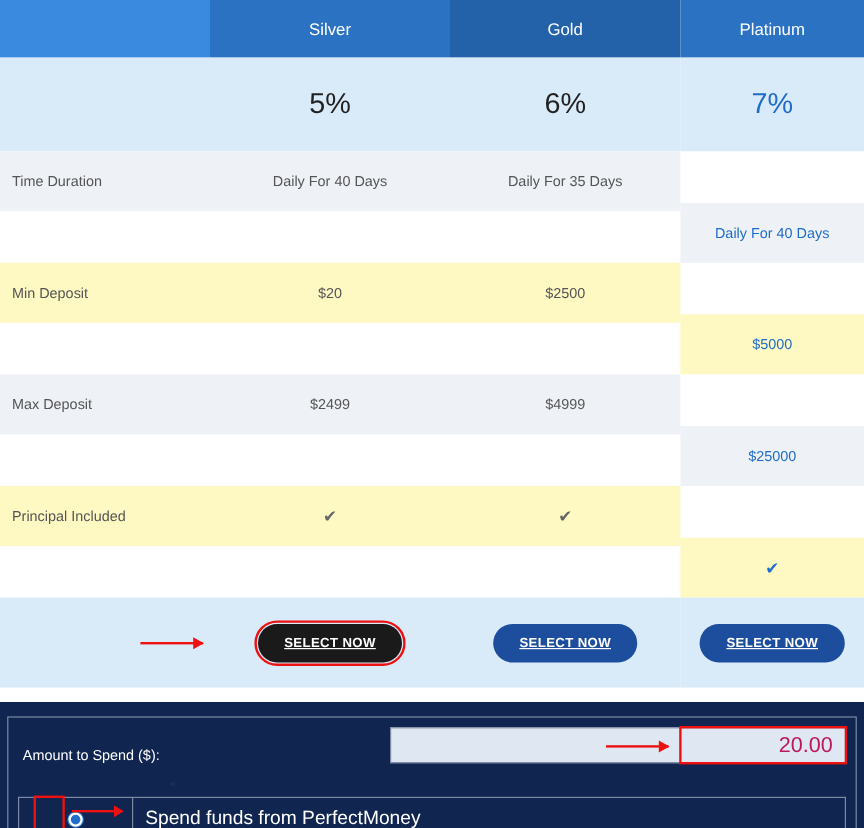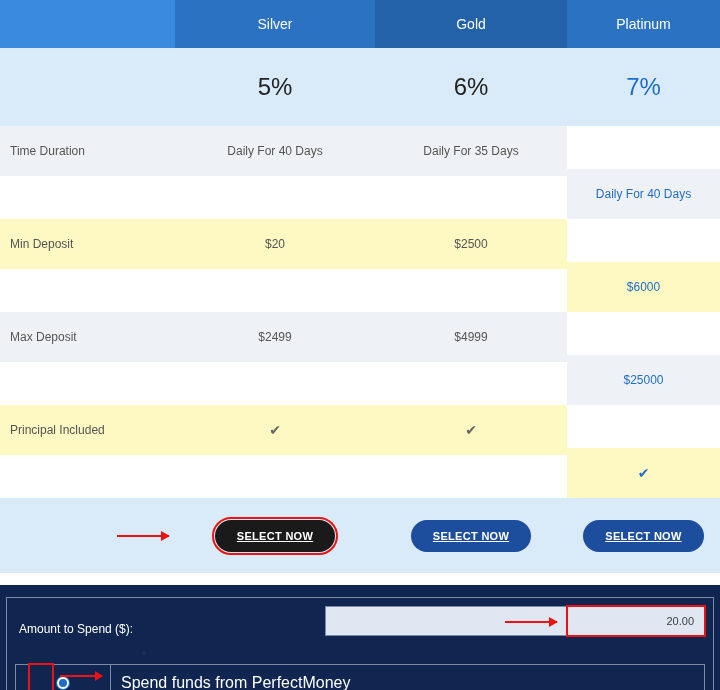--- a/index.html
+++ b/index.html
@@ -46,21 +46,21 @@
   .arrow-small::after { content:""; position:absolute; right:-1px; top:-4px; border-left:8px solid #e11; border-top:5px solid transparent; border-bottom:5px solid transparent; }
 
   
   .panel-wrap { width:720px; background:#10254f; padding:0 6px 15px 6px; margin-top:12px; }
   .panel-inner { border:1px solid #7d8aa5; padding:8px 8px 12px 8px; margin-top:0; position:relative; }
   .panel-wrap::before { content:""; display:block; height:12px; }
 
   .amount-row { display:flex; align-items:flex-end; margin-bottom:28px; }
   .amount-label { color:#fff; font-size:12px; padding-left:4px; width:310px; }
   .amount-input-wrap { flex:1; position:relative; }
-  .amount-input { width:100%; height:30px; background:#dfe8f2; border:1px solid #7d8aa5; text-align:right; padding-right:10px; font-size:11px; color:#404040; }
+  .amount-input { width:100%; height:30px; background:#dfe8f2; border:1px solid #7d8aa5; text-align:right; padding-right:10px; font-size:18px; color:#be185d; }
   .amount-outline { position:absolute; right:-1px; top:-1px; width:140px; height:32px; border:2px solid #e11; pointer-events:none; }
   .amount-arrow { position:absolute; right:148px; top:15px; }
 
   .pay-table { width:100%; border:1px solid #7d8aa5; border-collapse:collapse; position:relative; }
   .pay-row { display:flex; border-bottom:1px solid #7d8aa5; }
   .pay-row:last-child { border-bottom:none; }
   .pay-radio-cell { width:95px; display:flex; align-items:center; justify-content:center; border-right:1px solid #7d8aa5; height:36px; }
   .pay-label-cell { flex:1; display:flex; align-items:center; padding-left:10px; color:#fff; font-size:16px; }
   .radio-dot { width:12px; height:12px; border-radius:50%; background:#fff; border:2px solid #fff; }
   .radio-dot.selected { background:#1f6dcb; border:2px solid #fff; box-shadow:0 0 0 1px #1f6dcb; }
@@ -99,21 +99,21 @@
     <div class="cell col0 label-cell">Time Duration</div>
     <div class="cell col1">Daily For 40 Days</div>
     <div class="cell col2">Daily For 35 Days</div>
     <div class="cell col3">Daily For 40 Days</div>
   </div>
 
   <div class="row data-row alt">
     <div class="cell col0 label-cell">Min Deposit</div>
     <div class="cell col1">$20</div>
     <div class="cell col2">$2500</div>
-    <div class="cell col3">$6000</div>
+    <div class="cell col3">$5000</div>
   </div>
 
   <div class="row data-row">
     <div class="cell col0 label-cell">Max Deposit</div>
     <div class="cell col1">$2499</div>
     <div class="cell col2">$4999</div>
     <div class="cell col3">$25000</div>
   </div>
 
   <div class="row data-row alt">

